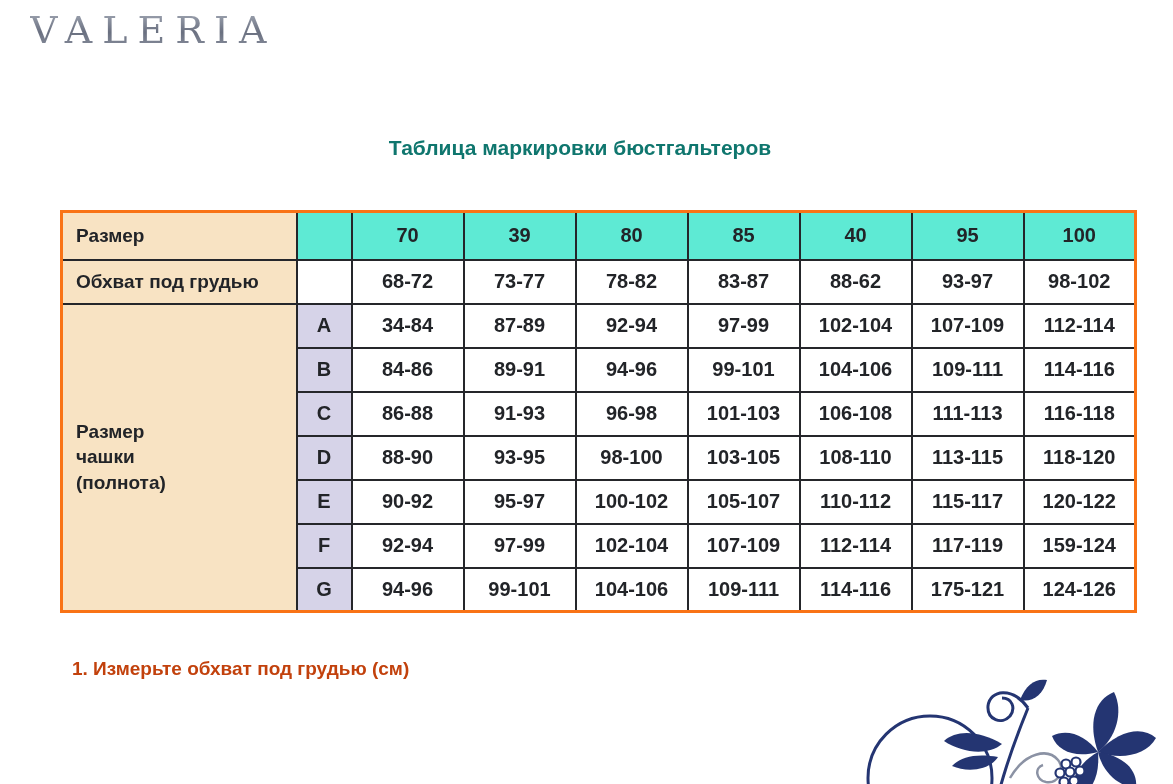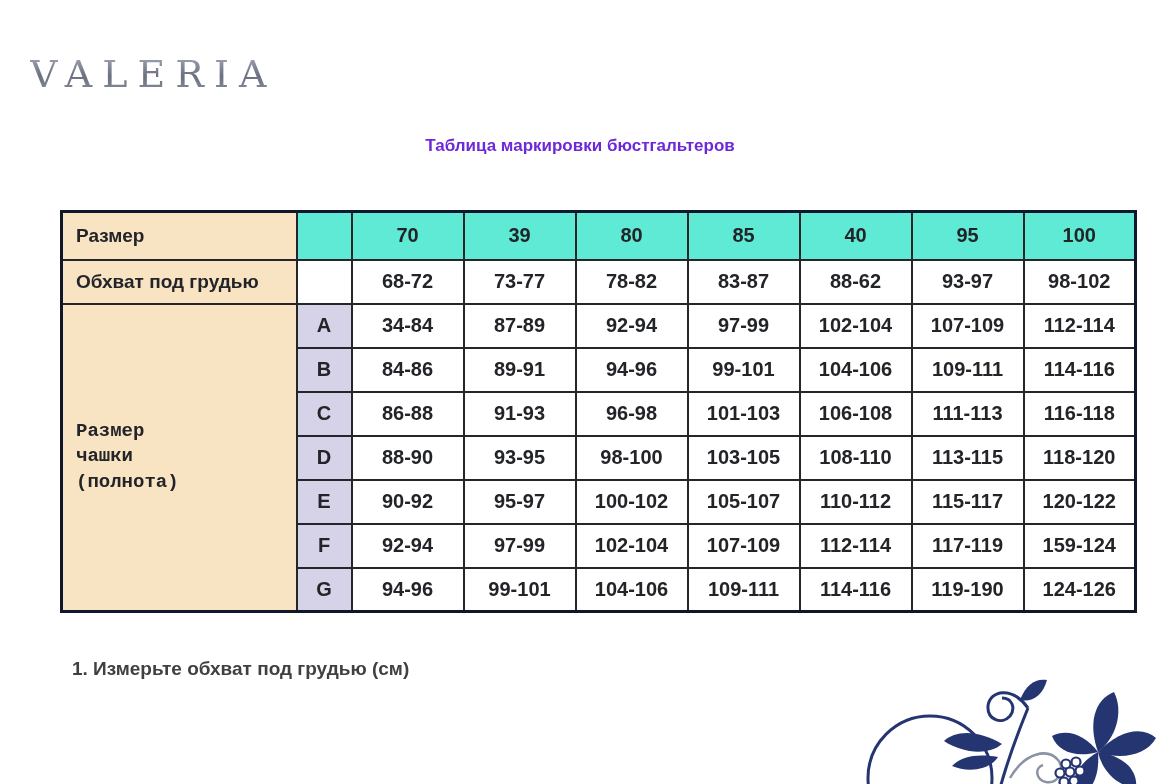--- a/index.html
+++ b/index.html
@@ -10,56 +10,56 @@
     background:#ffffff;
     overflow:hidden;
     font-family:"Liberation Sans", sans-serif;
   }
   .logo {
     position:absolute; left:30px; top:8px;
     font-family:"DejaVu Serif", serif;
     font-size:38px; letter-spacing:10px; font-weight:normal;
     color:#7e8494;
     background:linear-gradient(180deg,#aab0bc 0%, #6a7080 55%, #8d93a1 100%);
-    -webkit-background-clip:text; background-clip:text;margin-top:44px;
+    -webkit-background-clip:text; background-clip:text;
     -webkit-text-fill-color:transparent;
   }
   .title {
     position:absolute; top:136px; left:0; width:1160px;
     text-align:center;
-    font-size:17px; font-weight:bold; color:#6d28d9;
+    font-size:21px; font-weight:bold; color:#0f766e;
   }
   table.size-table {
     position:absolute; left:60px; top:210px;
     width:1077px;
     border-collapse:collapse; table-layout:fixed;
-    border:3px solid #0f172a;
+    border:3px solid #f97316;
   }
   .size-table td {
     border:2px solid #25262a;
     text-align:center; vertical-align:middle;
     font-size:20px; color:#222428;
     height:44px;
     background:#ffffff;
   }
   .size-table tr.sizes-row td { height:48px; background:#5eead4; font-weight:bold; }
   .label-cell {
     text-align:left !important;
     padding-left:13px;
     font-size:19px !important;
     font-weight:bold;
     background:#f8e3c3 !important;
   }
-  .merged-cell { padding-right:88px; line-height:1.35;font-family:Liberation Mono, monospace; }
+  .merged-cell { padding-right:88px; line-height:1.35; }
   .spacer-cell-white { background:#ffffff !important; }
   .cup-letter-cell { background:#d6d3e8 !important; font-weight:bold; }
   .range-cell { background:#ffffff;font-weight:bold; }
   .instructions {
     position:absolute; left:72px; top:657px;
-    font-size:19px; font-weight:bold; color:#404040;
+    font-size:19px; font-weight:bold; color:#c2410c;
   }
   .instructions .line { line-height:24px; margin-bottom:26px; }
   .ornament {
     position:absolute; left:850px; top:660px;
     width:323px; height:170px;
   }
 </style>
 </head>
 <body>
 
@@ -165,21 +165,21 @@
         <td class="range-cell">117-119</td>
         <td class="range-cell">159-124</td>
       </tr>
       <tr>
         <td class="cup-letter-cell">G</td>
         <td class="range-cell">94-96</td>
         <td class="range-cell">99-101</td>
         <td class="range-cell">104-106</td>
         <td class="range-cell">109-111</td>
         <td class="range-cell">114-116</td>
-        <td class="range-cell">119-190</td>
+        <td class="range-cell">175-121</td>
         <td class="range-cell">124-126</td>
       </tr>
     </tbody>
 </table>
 
 <div class="instructions">
   <div class="line">1. Измерьте обхват под грудью (см)</div>
 </div>
 
 <svg class="ornament" viewBox="0 0 323 170" xmlns="http://www.w3.org/2000/svg">

